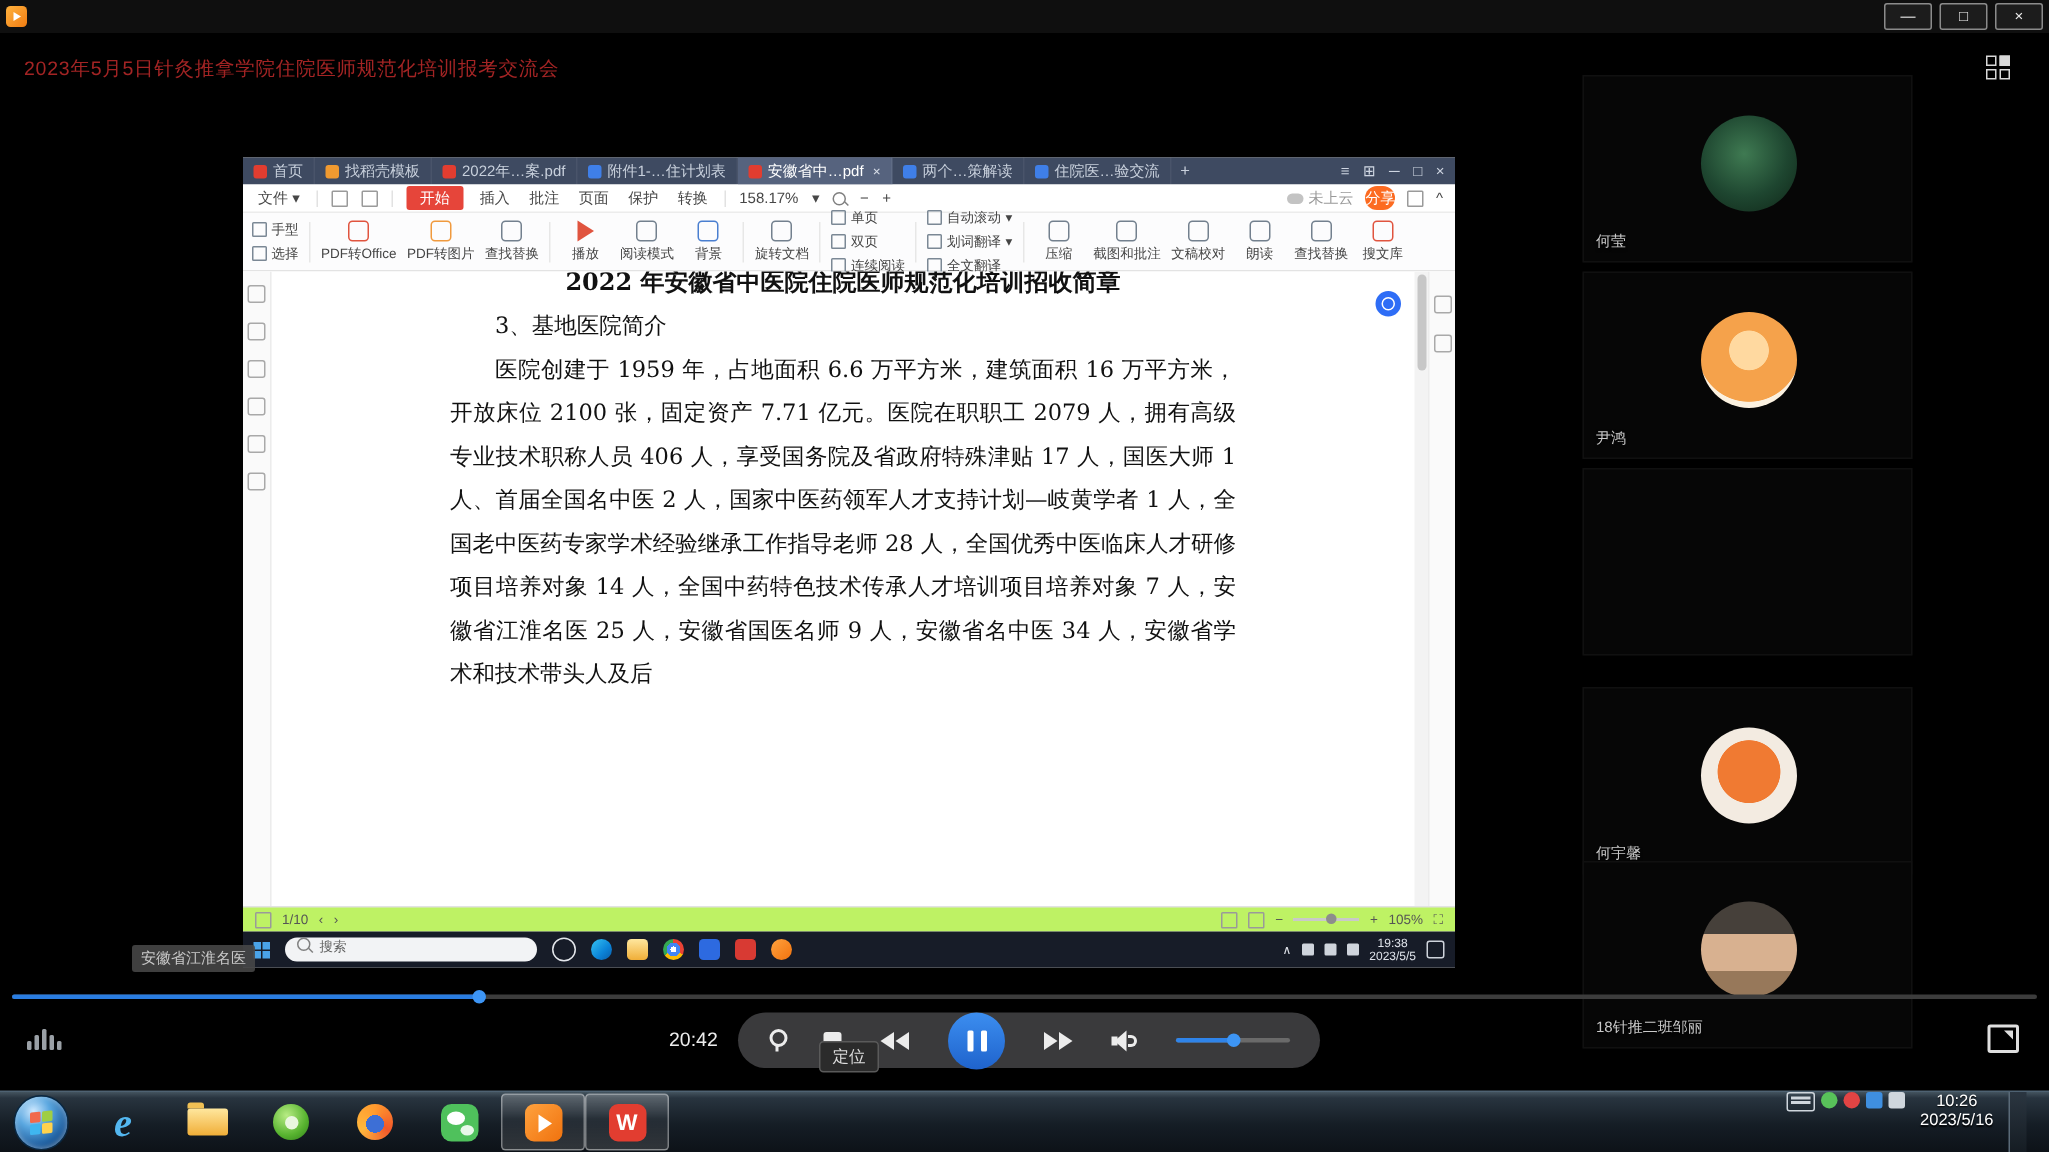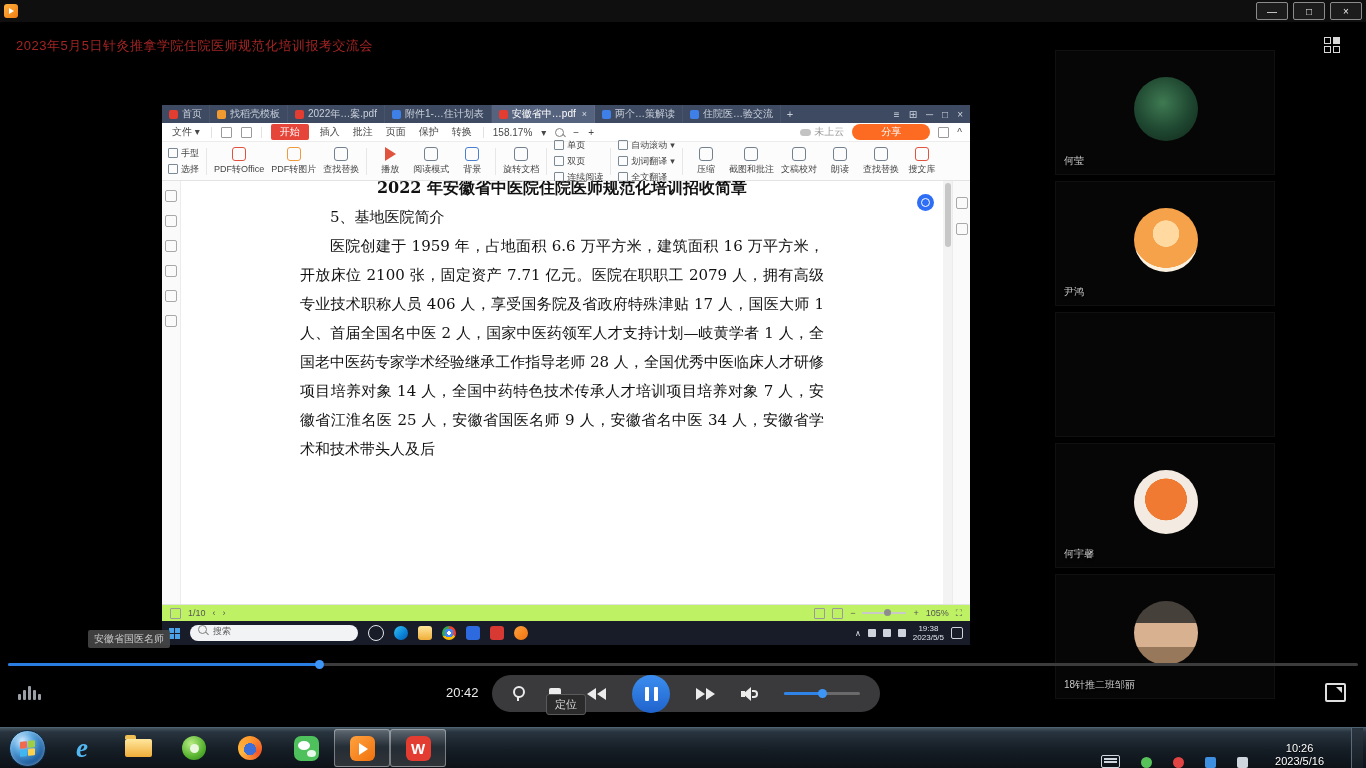--- a/index.html
+++ b/index.html
@@ -37,21 +37,21 @@
          padding:0 8px;font-size:10px;color:#474747;flex:none}
   .m-act{background:#e6453a;color:#fff;padding:1px 9px;border-radius:2px}
   .mitem{padding:0 2px}
   .msep{width:1px;height:11px;background:#e2e2e2}
   .mini{width:9px;height:9px;border:1.2px solid #9a9a9a;border-radius:1px}
   .mag{width:7px;height:7px;border:1.4px solid #808080;border-radius:50%;position:relative;display:inline-block}
   .mag::after{content:"";position:absolute;width:4px;height:1.4px;background:#808080;transform:rotate(45deg);right:-3px;bottom:-1px}
   .wmenu-right{margin-left:auto;display:flex;align-items:center;gap:8px}
   .cloud{color:#9a9a9a;display:flex;align-items:center;gap:3px}
   .cloudico{width:11px;height:7px;background:#c3c3c3;border-radius:4px}
-  .sharebtn{background:#fc6b21;color:#fff;padding:1px 29px;border-radius:9px;font-size:10px}
+  .sharebtn{background:#fc6b21;color:#fff;padding:1px 0;border-radius:9px;font-size:10px}
 
   
   .wtool{height:38px;background:#fcfcfd;border-bottom:1px solid #e3e3e3;display:flex;align-items:center;
          padding:0 6px;gap:7px;font-size:9px;color:#454545;flex:none}
   .tstack{display:flex;flex-direction:column;justify-content:center;gap:3px}
   .tsmall{display:flex;align-items:center;gap:3px;white-space:nowrap}
   .si{width:8px;height:8px;border:1.2px solid #7b8895;border-radius:1px;flex:none}
   .tbig{display:flex;flex-direction:column;align-items:center;gap:2px;min-width:32px;white-space:nowrap}
   .ti{width:14px;height:14px;border-radius:3px;box-sizing:border-box}
   .b-red{border:1.6px solid #e0543f}
@@ -165,21 +165,21 @@
   .ffox{width:24px;height:24px;border-radius:50%;background:radial-gradient(circle at 50% 55%,#3d6fd6 0 6px,transparent 6px),
         conic-gradient(#ff9a2e,#f2572a,#ffb83d,#ff9a2e)}
   .wechat{width:25px;height:25px;border-radius:7px;background:#4fc15c;position:relative}
   .wechat::before{content:"";position:absolute;left:4px;top:5px;width:12px;height:9px;border-radius:50%;background:#fff}
   .wechat::after{content:"";position:absolute;right:3px;bottom:4px;width:9px;height:7px;border-radius:50%;background:#e8f8ea}
   .mplay{width:25px;height:25px;border-radius:6px;background:linear-gradient(135deg,#ffa23e,#f0720e);position:relative}
   .mplay::after{content:"";position:absolute;left:9px;top:7px;width:0;height:0;
                 border-left:9px solid #fff;border-top:6px solid transparent;border-bottom:6px solid transparent}
   .wps{width:25px;height:25px;border-radius:6px;background:#e23d30;color:#fff;font-weight:bold;font-size:15px;
        display:flex;align-items:center;justify-content:center}
-  .w7tray{margin-left:auto;display:flex;align-items:flex-end;gap:21px;padding-right:3px}
+  .w7tray{margin-left:auto;display:flex;align-items:flex-start;gap:4px;padding-right:15px}
   .kbd{width:17px;height:11px;border:1.3px solid #cfd6dd;border-radius:2px;position:relative}
   .kbd::after{content:"";position:absolute;left:2px;top:2px;right:2px;height:1.5px;background:#cfd6dd;box-shadow:0 3px 0 #cfd6dd}
   .dotg{width:11px;height:11px;border-radius:50%;background:#58c25a}
   .dotr{width:11px;height:11px;border-radius:50%;background:#e24444}
   .dotb{width:11px;height:11px;border-radius:2px;background:#3f8fe0}
   .dotw{width:11px;height:11px;border-radius:2px;background:#cfd6dd}
   .w7clock{color:#fff;font-size:11px;line-height:13px;text-align:center;text-shadow:0 1px 1px #000;padding:0 6px}
   .showdesk{width:11px;height:40px;border-left:1px solid #5a6a78;background:linear-gradient(180deg,#2b3641,#151c23)}
 </style>
 </head>
@@ -370,21 +370,21 @@
       <div class="ricon"></div>
       <div class="ricon"></div>
       <div class="ricon"></div>
       <div class="ricon"></div>
       <div class="ricon"></div>
       <div class="ricon"></div>
     </div>
 
     <div class="doctext">
       <div class="dtitle">2022 年安徽省中医院住院医师规范化培训招收简章</div>
-      <div class="h2i">5、基地医院简介</div>
+      <div class="h2i">3、基地医院简介</div>
       <p class="para">医院创建于 1959 年，占地面积 6.6 万平方米，建筑面积 16 万平方米，开放床位 2100 张，固定资产 7.71 亿元。医院在职职工 2079 人，拥有高级专业技术职称人员 406 人，享受国务院及省政府特殊津贴 17 人，国医大师 1 人、首届全国名中医 2 人，国家中医药领军人才支持计划—岐黄学者 1 人，全国老中医药专家学术经验继承工作指导老师 28 人，全国优秀中医临床人才研修项目培养对象 14 人，全国中药特色技术传承人才培训项目培养对象 7 人，安徽省江淮名医 25 人，安徽省国医名师 9 人，安徽省名中医 34 人，安徽省学术和技术带头人及后</p>
     </div>
 
     <div class="aibadge">
         <i></i>
       </div>
 
     <div class="vscroll">
         <div class="vthumb"></div>
       </div>
@@ -437,34 +437,34 @@
       <span class="trico"></span>
       <div class="w10clock">
         <div>19:38</div>
         <div>2023/5/5</div>
       </div>
       <span class="bell"></span>
     </div>
   </div>
 </div>
 
-<div class="sharelabel">安徽省国医名师</div>
+<div class="sharelabel">安徽省江淮名医</div>
 
 <div class="ptile" style="top:50px">
   <div class="avatar av1"></div>
   <div class="pname">何莹</div>
 </div>
 <div class="ptile" style="top:181px">
   <div class="avatar av2"></div>
   <div class="pname">尹鸿</div>
 </div>
 <div class="ptile" style="top:312px">
   <div class="pname"></div>
 </div>
-<div class="ptile" style="top:443px">
+<div class="ptile" style="top:458px">
   <div class="avatar av4"></div>
   <div class="pname">何宇馨</div>
 </div>
 <div class="ptile" style="top:574px">
   <div class="avatar av5"></div>
   <div class="pname">18针推二班邹丽</div>
 </div>
 
 <div class="progress">
   <div class="played" style="width: 23%;">

